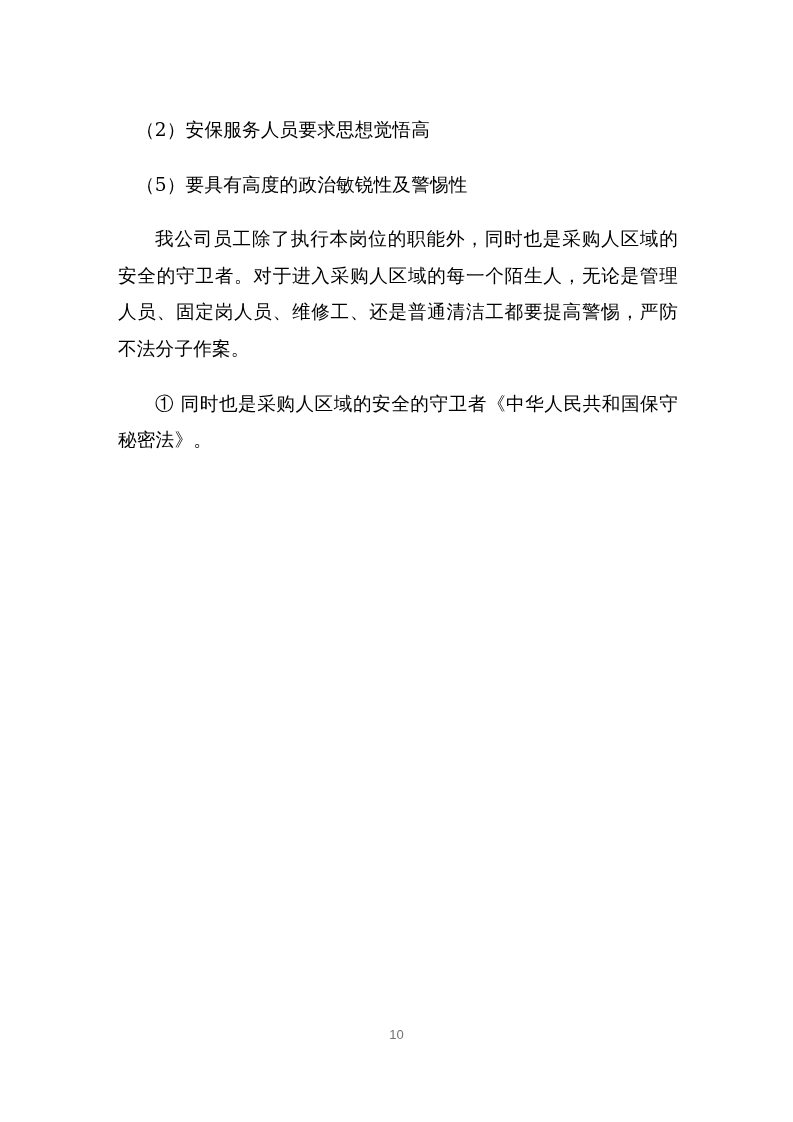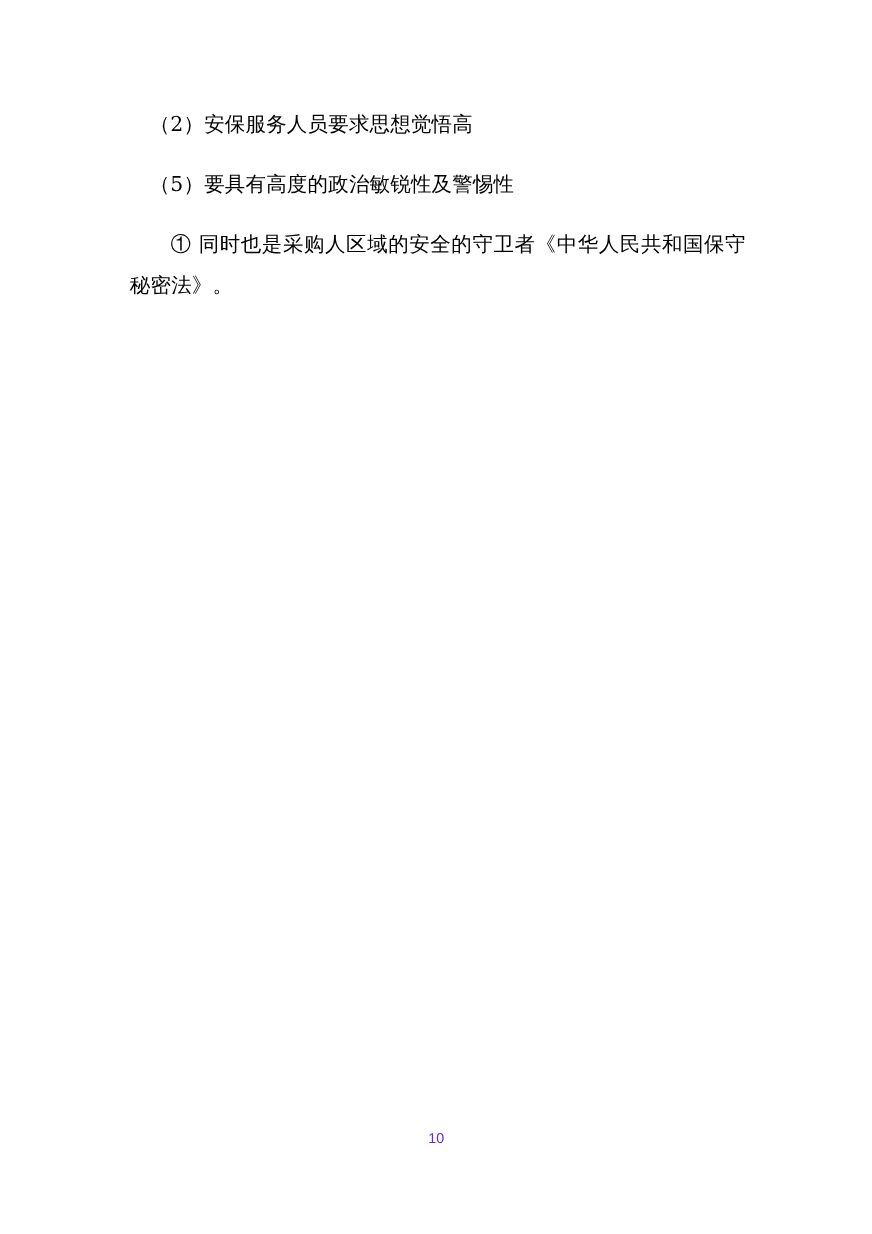--- a/index.html
+++ b/index.html
@@ -11,21 +11,21 @@
       width: 793px;
       height: 1122px;
       position: relative;
       overflow: hidden;
       font-family: "DejaVu Serif", "Liberation Serif", serif;
       color: #000000;
     }
     .page {
       position: absolute;
       left: 118px;
-      top: 96px;
+      top: 112px;
       width: 560px;
     }
     .para {
       margin: 0;
       font-size: 18.6px;
       line-height: 36.6px;
       text-align: justify;
       text-align-last: left;
       letter-spacing: 0.2px;
     }
@@ -39,25 +39,26 @@
       text-indent: 18px;
     }
     .page-number {
       position: absolute;
       top: 1027px;
       left: 0;
       width: 793px;
       text-align: center;
       font-family: "Liberation Sans", "DejaVu Sans", sans-serif;
       font-size: 13px;
-      color: #6d28d9;
+      color: #737373;
     }
   </style>
 </head>
 <body>
 
 <div class="page">
   <p class="para heading">（2）安保服务人员要求思想觉悟高</p>
   <p class="para heading gap">（5）要具有高度的政治敏锐性及警惕性</p>
+  <p class="para indent gap">我公司员工除了执行本岗位的职能外，同时也是采购人区域的安全的守卫者。对于进入采购人区域的每一个陌生人，无论是管理人员、固定岗人员、维修工、还是普通清洁工都要提高警惕，严防不法分子作案。</p>
   <p class="para indent gap">① 同时也是采购人区域的安全的守卫者《中华人民共和国保守秘密法》。</p>
 </div>
 
 <div class="page-number">10</div>
 
 </body></html>

